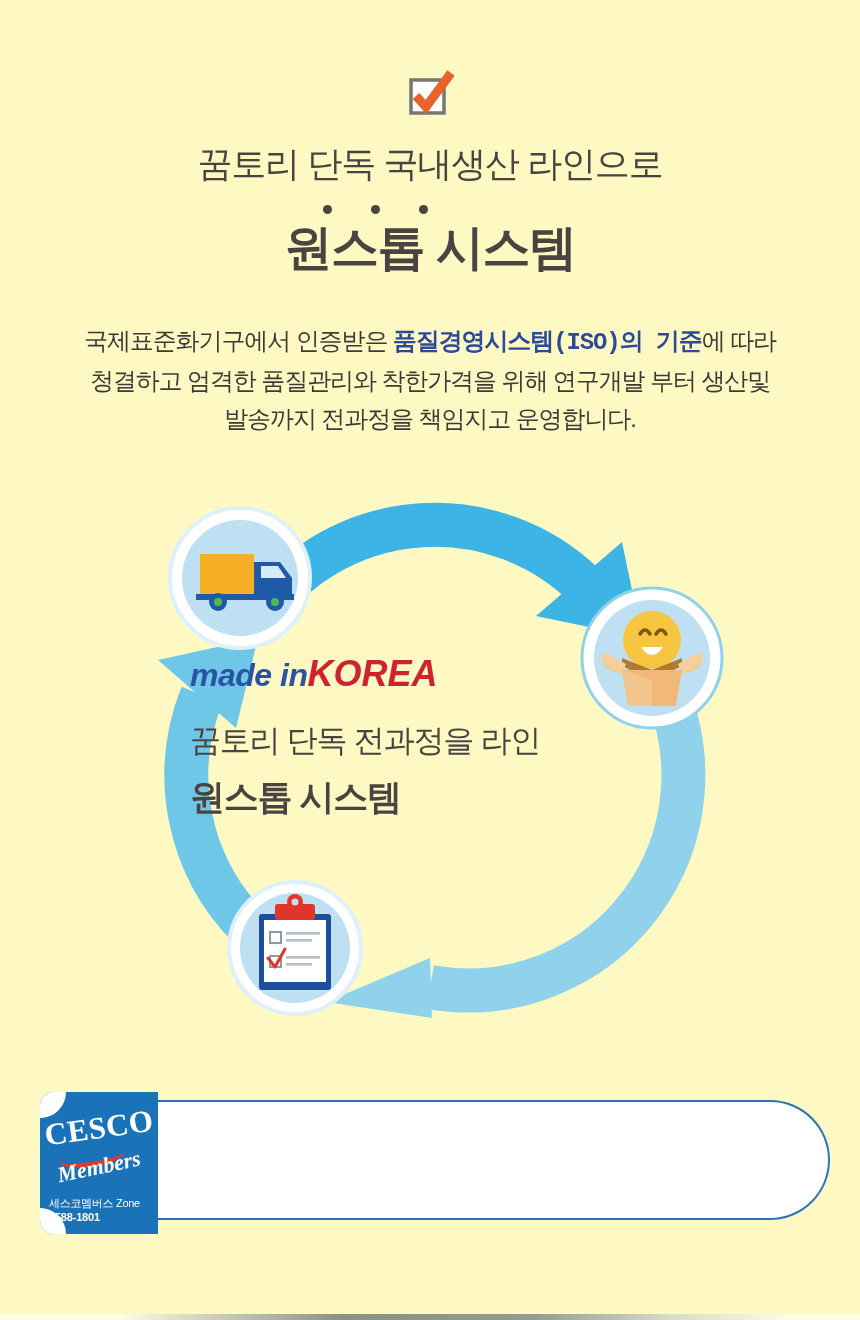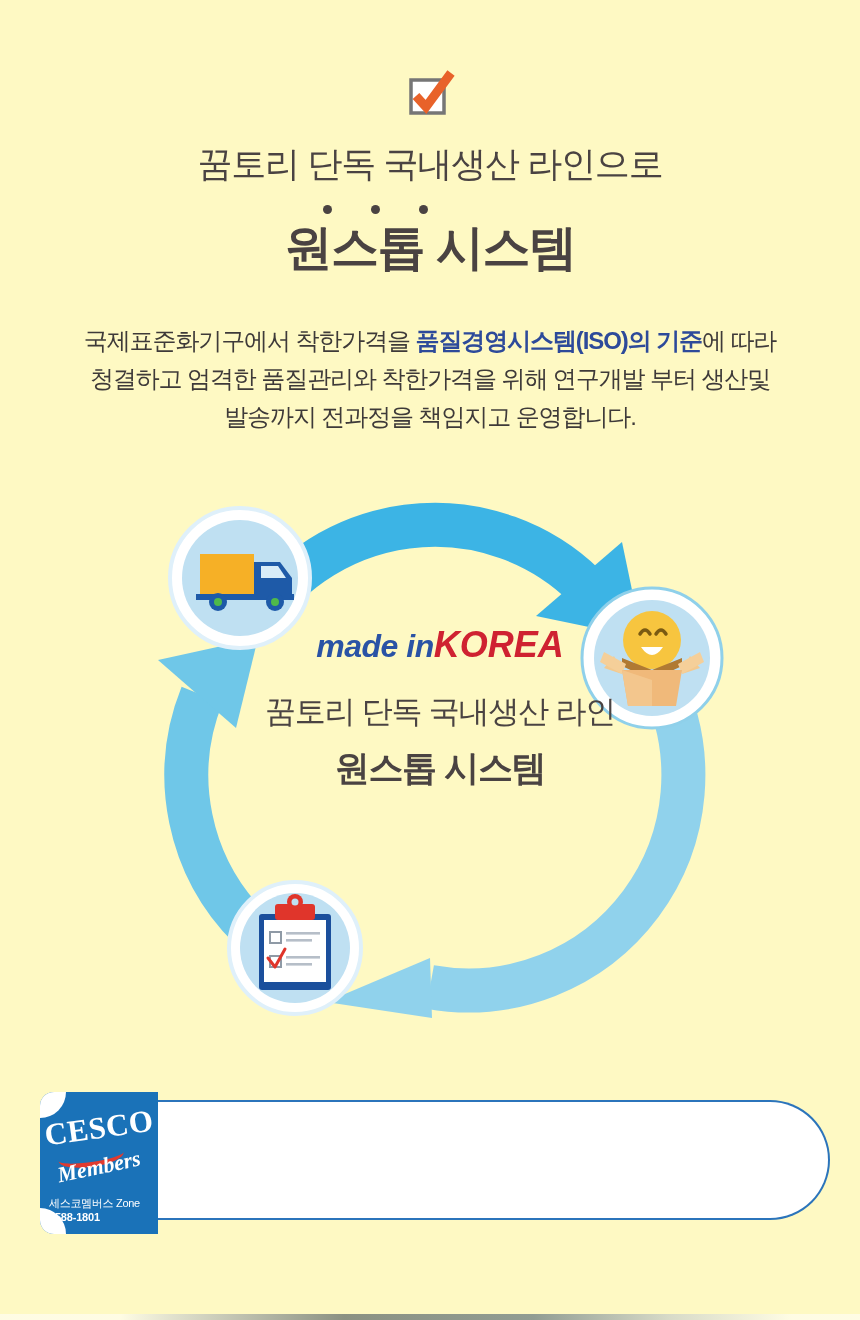--- a/index.html
+++ b/index.html
@@ -102,38 +102,38 @@
     text-align: center;
     font-size: 24px;
     line-height: 38px;
     letter-spacing: -1.1px;
     color: #3e3a39;
     font-weight: 400;
   }
   .body-copy .hl {
     color: #2d4a9a;
     font-weight: 700;
+    font-family: Liberation Mono, monospace;
   }
 
   
   .cycle {
     position: absolute;
     top: 490px;
     left: 130px;
     width: 620px;
     height: 580px;
   }
   .cycle svg { display: block; }
 
   .cycle-center {
     position: absolute;
-    top: 136px;
+    top: 165px;
     left: 60px;
     width: 500px;
-    text-align: center;
     pointer-events: none;
   }
 
   .made-in {
     font-size: 32px;
     font-weight: 700;
     font-style: italic;
     letter-spacing: -0.5px;
     line-height: 38px;
     white-space: nowrap;
@@ -312,21 +312,21 @@
     <div class="headline-main-wrap">
       <div class="emph-dots">
         <span></span>
         <span></span>
         <span></span>
       </div>
       <div class="headline-main">원스톱 시스템</div>
     </div>
 
     <div class="body-copy">
-      <span>국제표준화기구에서 착한가격을 </span><span class="hl">품질경영시스템(ISO)의 기준</span><span>에 따라 청결하고 엄격한 품질관리와 착한가격을 위해 연구개발 부터 생산및발송까지 전과정을 책임지고 운영합니다.</span>
+      <span>국제표준화기구에서 인증받은 </span><span class="hl">품질경영시스템(ISO)의 기준</span><span>에 따라 청결하고 엄격한 품질관리와 착한가격을 위해 연구개발 부터 생산및발송까지 전과정을 책임지고 운영합니다.</span>
     </div>
   </div>
 
   <div class="cycle">
     <svg width="620" height="580" viewBox="0 0 620 580">
       <defs>
         <clipPath id="clipTop">
           <rect x="120" y="0" width="420" height="180"></rect>
         </clipPath>
         <clipPath id="clipRight">
@@ -411,21 +411,21 @@
           <rect x="156" y="466" width="34" height="2.6" fill="#b6bec8"></rect>
           <rect x="156" y="473" width="26" height="2.6" fill="#b6bec8"></rect>
         </g>
       </g>
     </svg>
 
     <div class="cycle-center">
       <div class="made-in">
         <span class="m-blue">made in</span><span class="m-red">KOREA</span>
       </div>
-      <div class="cycle-line1">꿈토리 단독 국내생산 라인</div>
+      <div class="cycle-line1">꿈토리 단독 전과정을 라인</div>
       <div class="cycle-line2">원스톱 시스템</div>
     </div>
   </div>
 
   <div class="cesco">
     <div class="cesco-outline"></div>
 
     <div class="cesco-tile">
       <div class="corner-tl"></div>
       <div class="corner-bl"></div>

